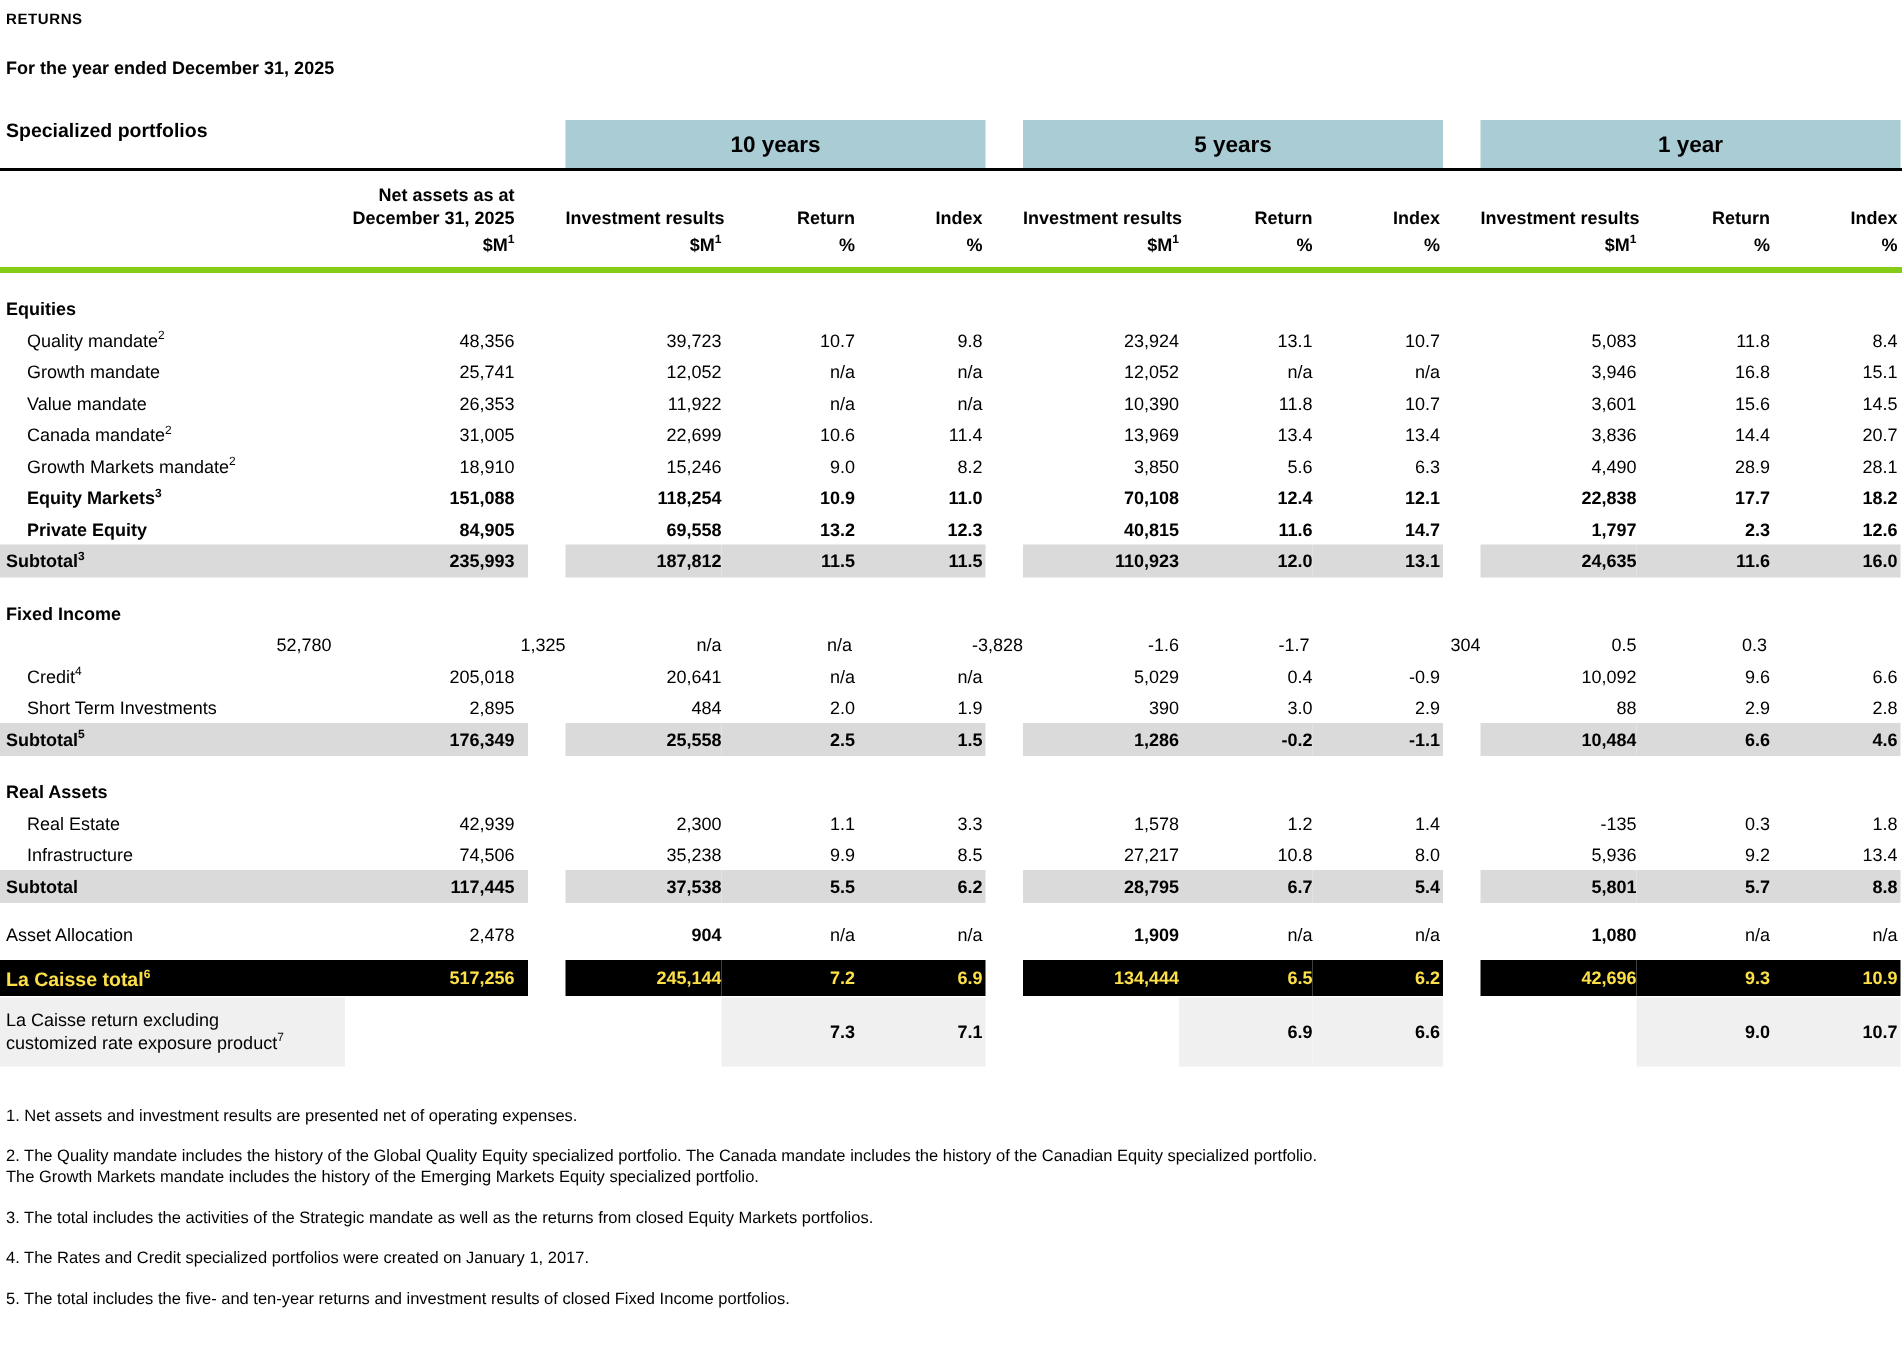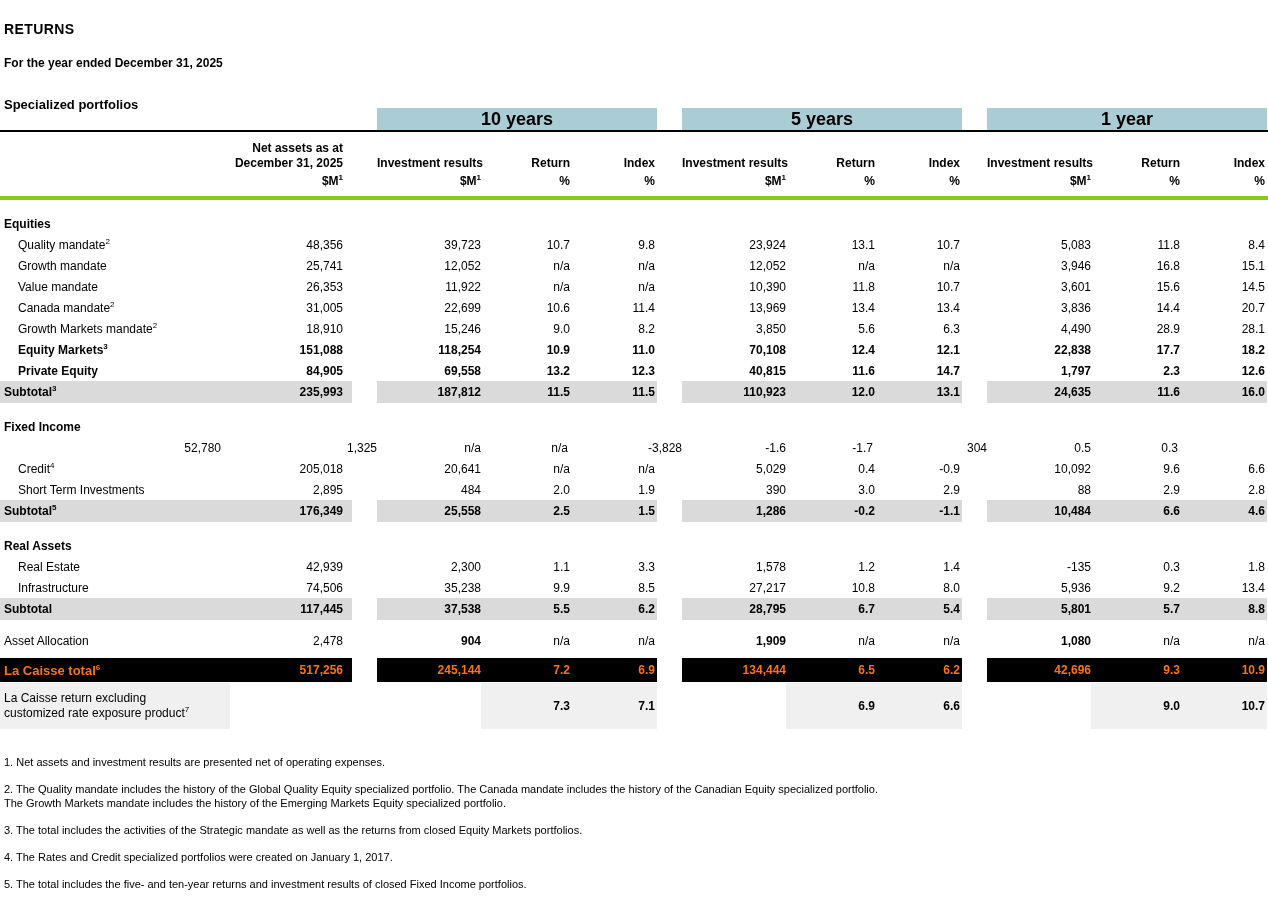--- a/index.html
+++ b/index.html
@@ -4,35 +4,35 @@
 <style>
   * { box-sizing: border-box; }
   html,body { margin:0; padding:0; }
   body {
     width:1268px; height:900px; background:#fff; color:#000;
     font-family:"Liberation Sans", sans-serif; font-size:12px;
     overflow:hidden;
   }
   sup { font-size:8px; line-height:0; vertical-align:super; }
 
-  .title { font-size:14px; font-weight:bold; padding:21px 0 0 4px; letter-spacing:.4px; }
+  .title { font-size:10px; font-weight:bold; padding:8px 0 0 4px; letter-spacing:.4px; }
   .subtitle { font-size:12px; font-weight:bold; padding:19px 0 0 4px; }
 
   
   .grid {
     display:grid;
     grid-template-columns:230px 122px 25px 104px 89px 87px 25px 104px 89px 87px 25px 104px 89px 87px;
     align-items:end;
   }
 
   
   .hdr1 { margin-top:27px; border-bottom:2px solid #000; }
   .spec-label { grid-column:1; font-size:13px; font-weight:bold; padding:0 0 18px 4px; align-self:end; }
-  .band { grid-column:span 3; height:22px; display:flex; align-items:center; justify-content:center;
-          font-size:18px; font-weight:bold; }
+  .band { grid-column:span 3; height:32px; display:flex; align-items:center; justify-content:center;
+          font-size:15px; font-weight:bold; }
   .hdr2 { border-bottom:4px solid #84cc16; padding:9px 0 7px 0; align-items:end; }
   .colhdr { font-weight:bold; font-size:12px; line-height:15px; text-align:right; white-space:nowrap; }
   .colhdr .unit { padding-top:3px; }
   .net-hdr { grid-column:2; padding-right:9px; }
   .pad2 { padding-right:2px; }
 
   
   .trow { min-height:21px; align-items:center; }
   .cell { align-self:stretch; display:flex; align-items:center; }
   .label { grid-column:1; padding-left:4px; white-space:nowrap; }
@@ -63,21 +63,21 @@
   .trow.excluding .num { font-weight:bold; }
 
   
   .footnotes { margin-top:26px; padding-left:4px; }
   .footnote { font-size:11px; line-height:14px; margin-bottom:13px; }
 </style>
 <style>
   .band { background:#a9ccd5; }
   .trow.subtotal .seg-a,.trow.subtotal .seg-b,.trow.subtotal .seg-c,.trow.subtotal .seg-d { background:#dadada; }
   .trow.total .seg-a,.trow.total .seg-b,.trow.total .seg-c,.trow.total .seg-d { background:#000000; }
-  .trow.total { color:#f97316; }
+  .trow.total { color:#fde047; }
   .trow.excluding .label,.trow.excluding .ret,.trow.excluding .idx { background:#f1f0f0; }
 </style></head>
 <body>
 
 <div class="title">RETURNS</div>
 <div class="subtitle">For the year ended December 31, 2025</div>
 
 <div class="grid hdr1">
   <div class="spec-label">Specialized portfolios</div>
   <div style="grid-column:2/4"></div>

